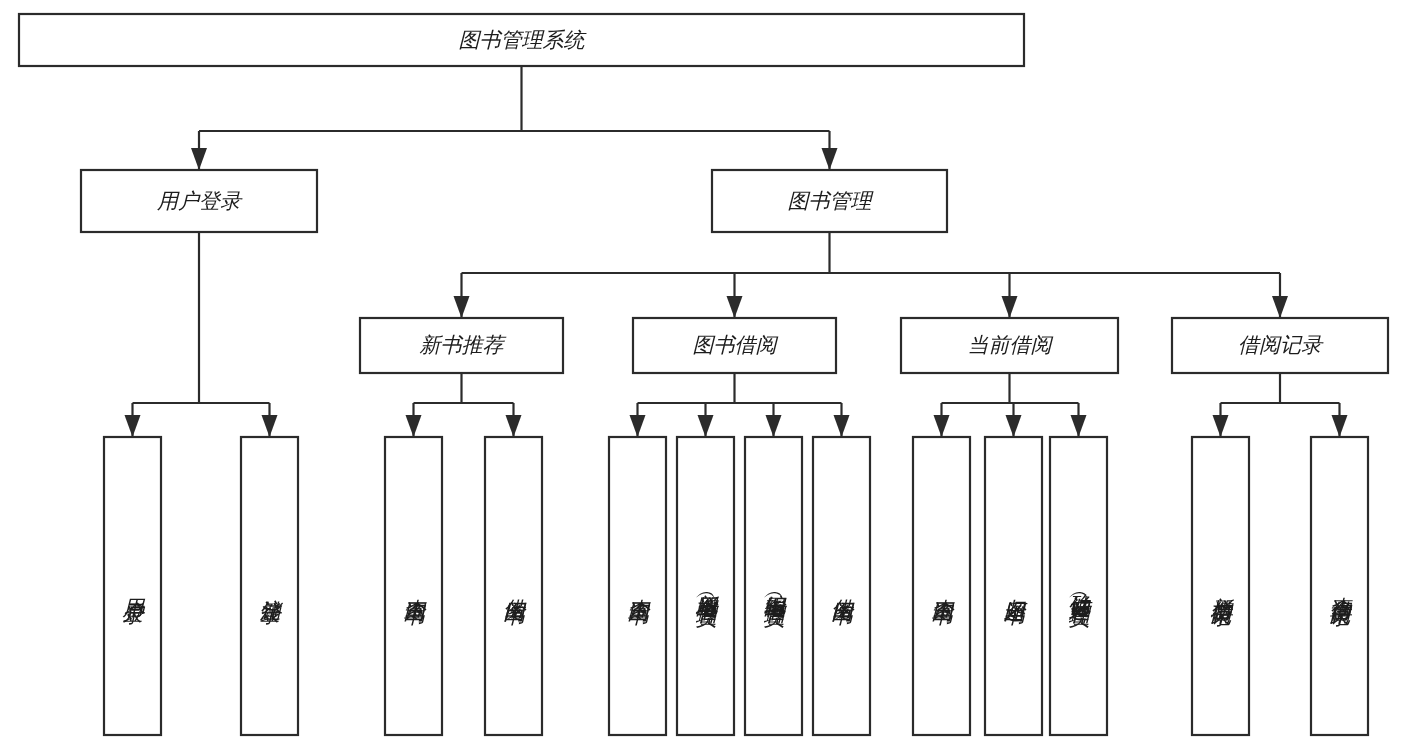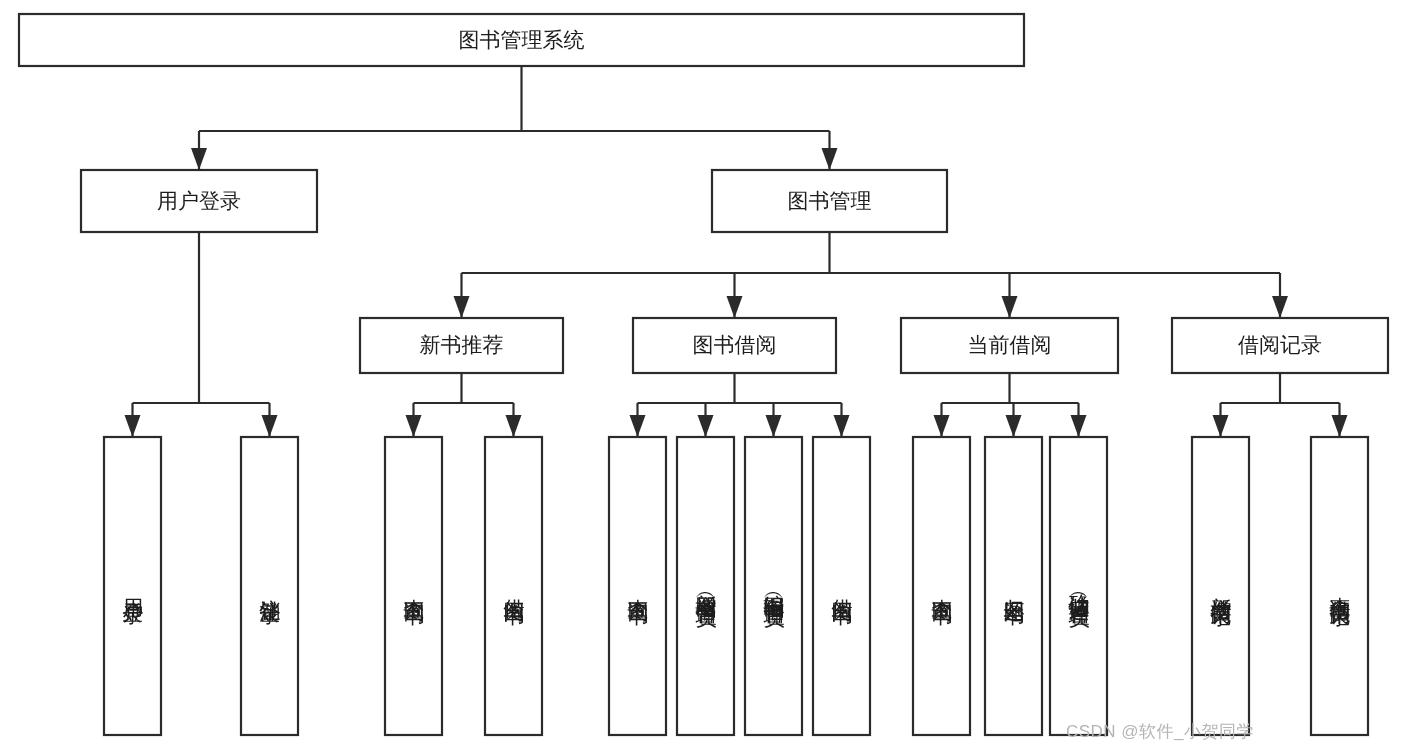--- a/index.html
+++ b/index.html
@@ -11,20 +11,21 @@
     width: 1405px;
     height: 747px;
     font-family: "Liberation Sans", "DejaVu Sans", sans-serif;
     position: relative;
     overflow: hidden;
   }
   #diagram-root {
     position: relative;
     width: 1262px;
     height: 747px;
+    font-style: italic;
   }
   svg#tree-svg {
     position: absolute;
     top: 0;
     left: 0;
     width: 1405px;
     height: 747px;
   }
   .node-rect {
     fill: #ffffff;
@@ -204,15 +205,14 @@
         <span class="node-label-v">确认归还（管理员）</span>
       </div>
       <div class="node-label-v-wrap" style="left: 1192px; top: 437px; width: 57px; height: 298px;">
         <span class="node-label-v">新增借阅记录</span>
       </div>
       <div class="node-label-v-wrap" style="left: 1311px; top: 437px; width: 57px; height: 298px;">
         <span class="node-label-v">查询借阅记录</span>
       </div>
     </div>
 
-  <div id="watermark">CSDN @软件_小贺同学</div>
 
 </div>
 
 </body></html>

